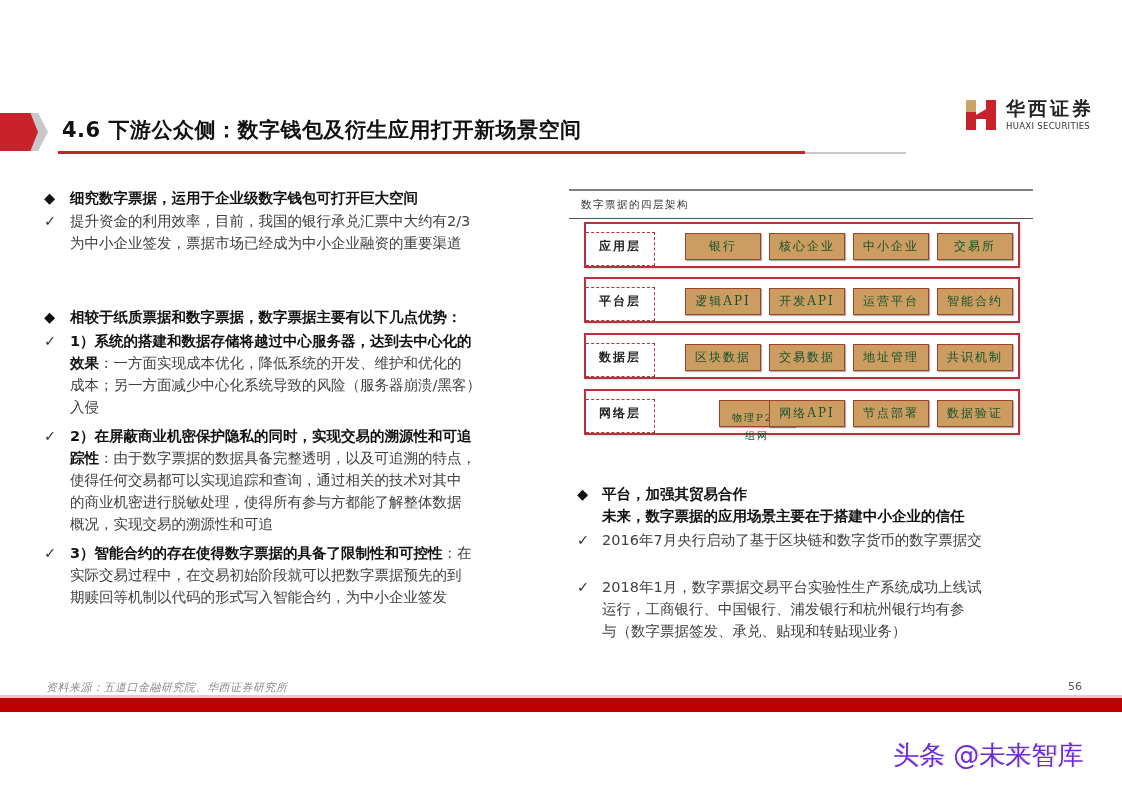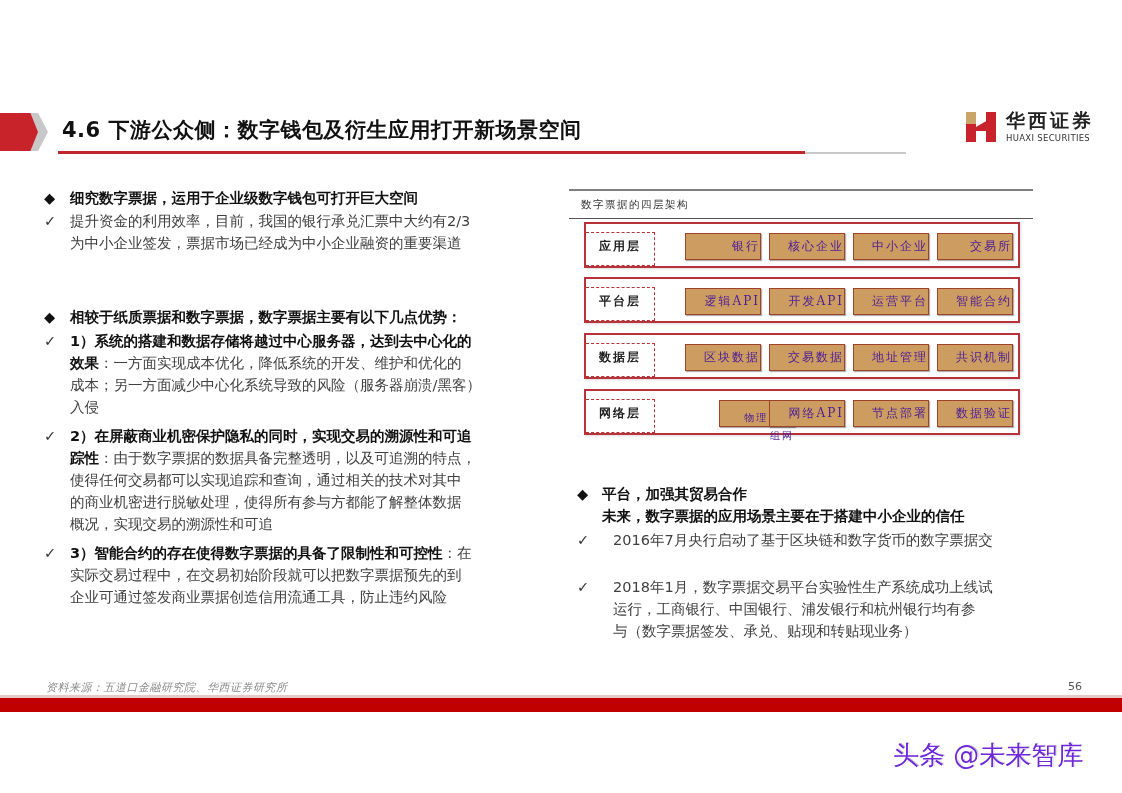--- a/index.html
+++ b/index.html
@@ -10,21 +10,21 @@
   
   .title-tab { left:0; top:113px; width:38px; height:38px; background:#c8222a;
                clip-path:polygon(0 0, 80% 0, 100% 50%, 80% 100%, 0 100%); }
   .title-tab-shadow { left:30px; top:113px; width:18px; height:38px; background:#c8c8c8;
                clip-path:polygon(0 0, 45% 0, 100% 50%, 45% 100%, 0 100%); }
   .title-text { left:62px; top:116px; font-size:21px; font-weight:bold; color:#111; letter-spacing:0.5px; white-space:nowrap; }
   .title-rule-red { left:58px; top:151px; width:747px; height:3px; background:#c0272d; }
   .title-rule-gray { left:805px; top:152px; width:101px; height:2px; background:#c8c8c8; }
 
   
-  .logo { left:964px; top:108px; width:150px; height:40px; }
+  .logo { left:964px; top:96px; width:150px; height:40px; }
   .logo-mark { position:absolute; left:0; top:2px; width:34px; height:34px; }
   .logo-cn { position:absolute; left:42px; top:0; font-family:"DejaVu Serif","Liberation Serif",serif; font-size:19px; color:#222; letter-spacing:3px; font-weight:bold; white-space:nowrap; }
   .logo-en { position:absolute; left:42px; top:25px; font-size:8.5px; color:#333; letter-spacing:0.3px; white-space:nowrap; }
 
   
   .col { font-size:14.5px; line-height:22px; }
   .bullet-h { position:absolute; left:44px; font-weight:bold; color:#111; white-space:nowrap; }
   .bullet-h .diamond { display:inline-block; width:16px; margin-right:10px; }
   .check-item { position:absolute; left:44px; }
   .check-item .ck { position:absolute; left:0; top:0; width:20px; color:#333; }
@@ -33,33 +33,33 @@
   .ln { display:block; white-space:nowrap; }
 
   
   .dg-topline { left:569px; top:189px; width:464px; height:2px; background:#808080; }
   .dg-caption { left:581px; top:198px; font-family:"DejaVu Serif","Liberation Serif",serif; font-size:10.5px; color:#333; letter-spacing:1.5px; white-space:nowrap; }
   .dg-botline { left:569px; top:218px; width:464px; height:1px; background:#555; }
   .layer { position:absolute; left:584px; width:436px; height:46px; border:2px solid #b8323a; box-sizing:border-box; background:#fff; box-shadow:1px 1px 2px rgba(0,0,0,0.15); }
   .layer-label { position:absolute; left:0px; top:8px; width:69px; height:34px; border:1px dashed #b8323a; border-left:none; box-sizing:border-box;
                  font-family:"DejaVu Serif","Liberation Serif",serif; font-size:12px; color:#222; text-align:center; line-height:26px; letter-spacing:2px; font-weight:bold; }
   .node { position:absolute; top:9px; width:76px; height:27px; background:#cc9c61; border:1px solid #a0412a; box-sizing:border-box;
-          color:#4c1d95; font-family:"DejaVu Serif","Liberation Serif",serif; font-size:12px; text-align:right; line-height:25px; letter-spacing:2px;
+          color:#14532d; font-family:"DejaVu Serif","Liberation Serif",serif; font-size:12px; text-align:center; line-height:25px; letter-spacing:2px;
           box-shadow:1px 1px 1px rgba(0,0,0,0.3); white-space:nowrap; }
   .node.two-line { line-height:18px; font-size:10px; padding-top:16px;margin-left:34px; }
   .node.two-line span { display:block; }
   .node.two-line .l1 { margin-top:-8px; }
 
   
   .r-bullet-h { position:absolute; left:577px; font-weight:bold; color:#111; font-size:14.5px; line-height:22px; }
   .r-bullet-h .diamond { position:absolute; left:0; top:0; }
   .r-bullet-h .txt { margin-left:25px; display:block; }
   .r-check { position:absolute; left:577px; font-size:14.5px; line-height:22px; color:#404040; }
   .r-check .ck { position:absolute; left:0; top:0; color:#333; }
-  .r-check .txt { margin-left:36px; display:block; }
+  .r-check .txt { margin-left:25px; display:block; }
 
   
   .source { left:46px; top:680px; font-family:"DejaVu Serif","Liberation Serif",serif; font-style:italic; font-size:11px; color:#8a8a8a; letter-spacing:0.5px; white-space:nowrap; }
   .page-num { left:1068px; top:680px; font-size:11px; color:#555; }
   .footer-pink { left:0; top:695px; width:1122px; height:3px; background:#e6c9cb; }
   .footer-red { left:0; top:698px; width:1122px; height:14px; background:#c00000; }
   .watermark { left:893px; top:738px; font-size:26px; color:#6d28d9; letter-spacing:0px; white-space:nowrap;
                text-shadow:1px 1px 0 #fff, -1px -1px 0 #fff, 1px 0 1px #888; }
 </style>
 </head>
@@ -118,21 +118,21 @@
       <span class="ln">的商业机密进行脱敏处理，使得所有参与方都能了解整体数据</span>
       <span class="ln">概况，实现交易的溯源性和可追</span>
     </div>
   </div>
 
   <div class="check-item" style="top:542px">
     <span class="ck">✓</span>
     <div class="txt">
       <span class="ln"><span class="bold">3）智能合约的存在使得数字票据的具备了限制性和可控性</span><span>：在</span></span>
       <span class="ln">实际交易过程中，在交易初始阶段就可以把数字票据预先的到</span>
-      <span class="ln">企业可通过签发商业票据创造信用流通工具，防止违约风险</span>
+      <span class="ln">期赎回等机制以代码的形式写入智能合约，为中小企业签发</span>
     </div>
   </div>
 </div>
 
 <div class="abs dg-topline"></div>
 <div class="abs dg-caption">数字票据的四层架构</div>
 <div class="abs dg-botline"></div>
 
 <div class="layer" style="top:222px">
   <div class="layer-label">应用层</div>

